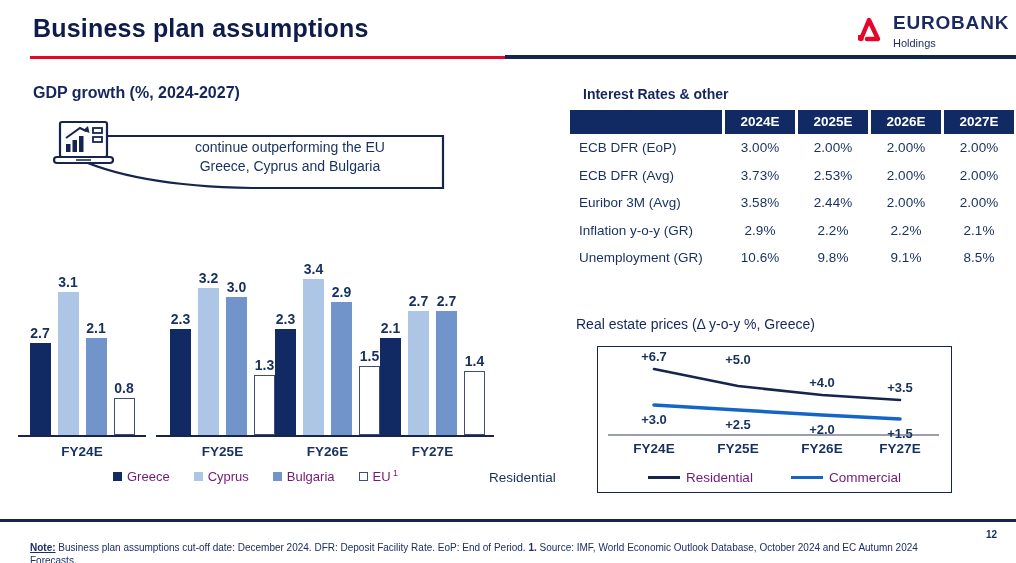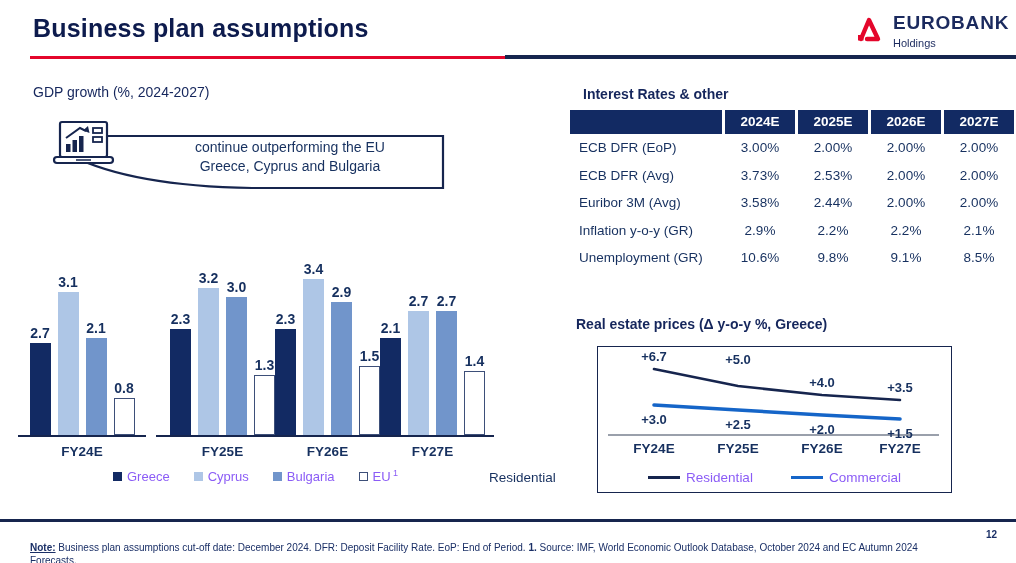--- a/index.html
+++ b/index.html
@@ -10,56 +10,56 @@
   
   .page-title { position:absolute; left:33px; top:14px; font-size:25px; font-weight:bold; color:#0d1b4d; letter-spacing:0.2px; }
   .rule-red  { position:absolute; left:30px; top:56px; width:475px; height:3px; background:#e4062b; }
   .rule-navy { position:absolute; left:505px; top:55px; width:511px; height:4px; background:#16254e; }
   .logo { position:absolute; left:853px; top:12px; display:flex; align-items:flex-start; gap:8px; }
   .logo-texts { display:flex; flex-direction:column; }
   .logo-name { font-size:19px; font-weight:bold; color:#1b2a5e; letter-spacing:0.8px; }
   .logo-sub  { font-size:11px; color:#1b2a5e; margin-top:3px; }
 
   
-  .gdp-title { position:absolute; left:33px; top:84px; font-size:14px; font-weight:normal; }
+  .gdp-title { position:absolute; left:33px; top:84px; font-size:16px; font-weight:bold; }
   .callout-svg { position:absolute; left:40px; top:118px; }
   .callout-text { position:absolute; left:150px; top:138px; width:280px; text-align:center; font-size:14px; line-height:19px; color:#16305f; }
 
   .gdp-chart { position:absolute; left:18px; top:252px; width:476px; height:185px; display:flex; gap:10px; align-items:stretch; }
   .gdp-axis { border-bottom:2.5px solid #16254e; display:flex; align-items:flex-end; }
   .gdp-axis-1 { width:128px; justify-content:center; }
   .gdp-axis-2 { width:338px; justify-content:space-between; padding:0 14px; }
   .bar-group { position:relative; display:flex; gap:7px; align-items:flex-end; }
   .bar-wrap { display:flex; flex-direction:column; align-items:center; width:21px; }
   .bar-label { font-size:14px; font-weight:bold; color:#16305f; margin-bottom:2px; white-space:nowrap; }
   .bar { width:21px; }
   .bar.outline { background:#fff; border:1.5px solid #3d4f79; }
   .bar-cat-label { position:absolute; left:50%; top:calc(100% + 9px); transform:translateX(-50%); font-size:13.5px; font-weight:bold; color:#16305f; white-space:nowrap; }
 
   .gdp-legend { position:absolute; left:113px; top:468px; display:flex; gap:24px; align-items:center; }
-  .legend-item { display:flex; align-items:center; gap:5px; font-size:13px; color:#8b5cf6; }
+  .legend-item { display:flex; align-items:center; gap:5px; font-size:13px; color:#701a75; }
   .legend-swatch { width:9px; height:9px; display:inline-block; }
   .legend-swatch.outline { background:#fff; border:1.2px solid #3d4f79; }
   .legend-item sup { font-size:9px; }
 
   .stray-residential { position:absolute; left:489px; top:470px; font-size:13.5px; color:#16305f; }
 
   
   .rates-title { position:absolute; left:583px; top:86px; font-size:14px; font-weight:bold;text-align:center; }
   .rates-table { position:absolute; left:570px; top:110px; width:444px; }
   .rates-header { display:flex; gap:3px; }
   .rates-header .hcell { background:#122a63; color:#fff; font-size:13.5px; font-weight:bold; text-align:center; height:24px; line-height:24px; }
   .hcell.first { width:152px; }
   .hcell.year { flex:1; }
   .rates-row { display:flex; gap:3px; height:27.5px; align-items:center; }
   .rates-row .rlabel { width:152px; font-size:13.5px; color:#16305f; padding-left:9px; }
   .rates-row .rval { flex:1; text-align:center; font-size:13.5px; color:#16305f; }
 
   
-  .re-title { position:absolute; left:576px; top:316px; font-size:14px; font-weight:bold; }
+  .re-title { position:absolute; left:576px; top:316px; font-size:14px; font-weight:normal; }
   .re-box { position:absolute; left:597px; top:346px; width:355px; height:147px; border:1.5px solid #16254e; background:#fff; }
   .re-box svg { position:absolute; left:0; top:0; }
   .re-label { position:absolute; width:44px; text-align:center; font-size:13px; font-weight:bold; color:#16305f; white-space:nowrap; }
   .re-cat { position:absolute; width:60px; text-align:center; font-size:13.5px; font-weight:bold; color:#16305f; top:94px; }
   .re-legend { position:absolute; left:0; bottom:7px; width:100%; display:flex; justify-content:center; gap:38px; }
   .re-legend .legend-item { font-size:13.5px; gap:6px; }
   .re-line-swatch { display:inline-block; width:32px; }
 
   
   .footer-line { position:absolute; left:0; top:519px; width:1016px; height:2.5px; background:#16254e; }

